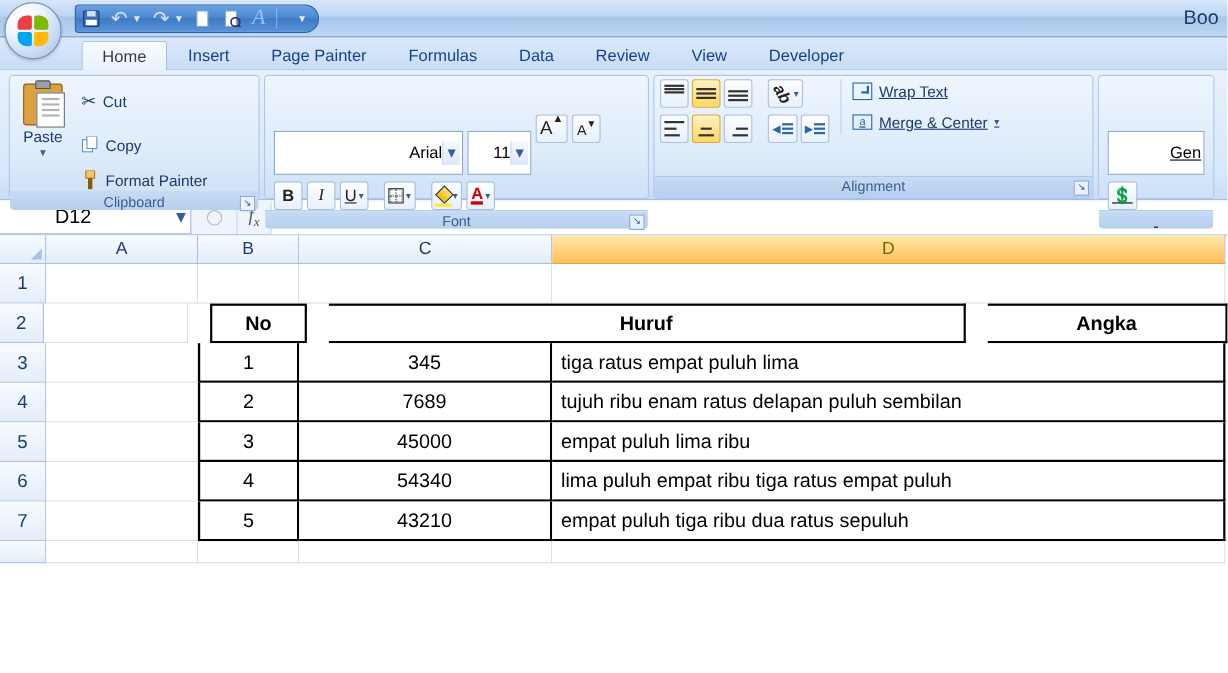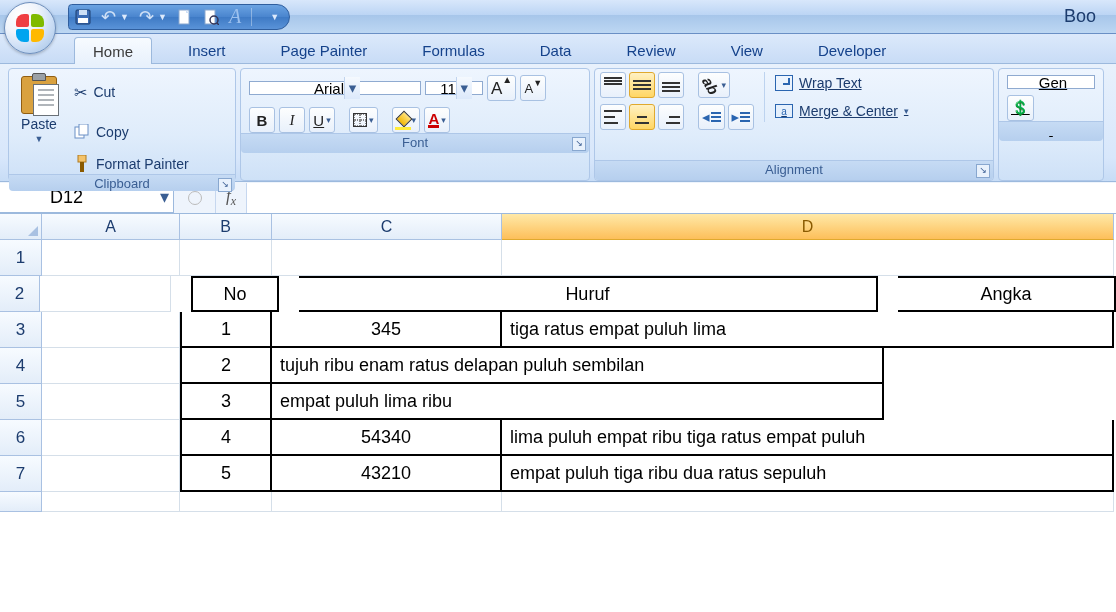--- a/index.html
+++ b/index.html
@@ -43,28 +43,28 @@
     border: 1px solid #2f5e9e;
     border-radius: 4px 14px 14px 4px;
     display: flex; align-items: center; padding: 0 10px 0 6px; gap: 10px;
     color: #fff;
   }
   .qat svg, .qat .glyph { width:16px; height:16px; color:#e8eff9; }
   .qat .sep { width:1px; height:18px; background:rgba(255,255,255,.35); }
   .qat .dd { font-size:9px; color:#dce9fb; margin-left:-6px; }
   .qat .dd2 { margin-left:8px; }
 
-  .app-title { position:absolute; right:20px; top:6px; font-size:18px; color:#1c3c6e; }
+  .app-title { position:absolute; right:8px; top:6px; font-size:18px; color:#1c3c6e; }
 
   
   .tabs-row {
     height: 30px;
     background: linear-gradient(to bottom,#dce9fb,#c8dcf6);
     border-bottom: 1px solid #9cb9dd;
-    display: flex; align-items: flex-end; padding-left: 74px; gap: 17px;
+    display: flex; align-items: flex-end; padding-left: 74px; gap: 0;
     font-size: 15px;
   }
   .tab {
     padding: 5px 18px 4px; color:#15428b; cursor:default;
     border: 1px solid transparent; border-bottom:none;
     border-radius: 4px 4px 0 0;
   }
   .tab.active {
     background: linear-gradient(to bottom,#f7fbff,#e8f1fc);
     border-color:#9cb9dd;
@@ -111,22 +111,22 @@
   .paste-icon { width:36px; height:38px; position:relative; }
   .paste-icon .board{position:absolute;inset:0;background:#d9a13f;border:1px solid #915e12;border-radius:3px;}
   .paste-icon .clip{position:absolute;top:-3px;left:11px;width:14px;height:8px;background:#9aa0a6;border:1px solid #555;border-radius:2px 2px 0 0;}
   .paste-icon .paper{position:absolute;top:8px;left:12px;width:26px;height:32px;background:#fff;border:1px solid #6a7178;}
   .paste-icon .paper::before{content:"";position:absolute;top:4px;left:4px;right:4px;height:2px;background:#b0b5ba;box-shadow:0 5px 0 #b0b5ba,0 10px 0 #b0b5ba,0 15px 0 #b0b5ba;}
 
   
   .font-body { display:flex; flex-direction:column; gap:6px; padding:3px 3px 0 3px;}
   .font-row { display:flex; align-items:center; gap:4px; }
   .combo {
-    height:14px; background:#fff; border:1px solid #8faad0;
-    display:flex; align-items:center; justify-content:center; padding:0 2px 0 6px; font-size:15px;
+    height:40px; background:#fff; border:1px solid #8faad0;
+    display:flex; align-items:center; justify-content:flex-end; padding:0 2px 0 6px; font-size:15px;margin-top:44px;
   }
   .combo .arrow{ width:16px;height:22px;display:flex;align-items:center;justify-content:center;color:#3a5e93;background:linear-gradient(#f5f9fe,#dce9fb);border-left:1px solid #c1d4ee;}
   .sq-btn {
     height:26px; min-width:26px; padding:0 3px;
     background:linear-gradient(to bottom,#fdfefe,#e8f0fb);
     border:1px solid #a8c1e2; border-radius:3px;
     display:flex; align-items:center; justify-content:center; gap:2px; font-size:15px;
     color:#222;
   }
   .sq-btn .dd{ font-size:9px; color:#3a5e93; }
@@ -199,21 +199,21 @@
     display:flex;align-items:center;justify-content:center;font-size:17px;color:#1c3c6e;
   }
   .cell{
     border-right:1px solid #d5dfe9;border-bottom:1px solid #d5dfe9;
     padding:0 8px;display:flex;align-items:center;font-size:18px;background:#fff;
   }
   .cell.b-r{border-right:2px solid #000;}
   .cell.b-b{border-bottom:2px solid #000;}
   .cell.b-t{border-top:2px solid #000;}
   .cell.b-l{border-left:2px solid #000;}
-  .cell.hdr{font-weight:normal;justify-content:center;margin-left:20px;}
+  .cell.hdr{font-weight:bold;justify-content:center;margin-left:20px;}
   .cell.ctr{justify-content:center;}
   .row:last-child{height:20px;}
 
   
   .cA{width:138px;} .cB{width:92px;} .cC{width:230px;} .cD{width:612px;}
 
   svg{display:block;}
 </style>
 </head>
 <body>
@@ -513,27 +513,29 @@
       <div class="cell cA"></div>
       <div class="cell cB ctr b-l b-r b-b">1</div>
       <div class="cell cC ctr b-r b-b">345</div>
       <div class="cell cD b-r b-b">tiga ratus empat puluh lima</div>
     </div>
 
     <div class="row">
       <div class="rowh">4</div>
       <div class="cell cA"></div>
       <div class="cell cB ctr b-l b-r b-b">2</div>
+      <div class="cell cC ctr b-r b-b">7689</div>
       <div class="cell cD b-r b-b">tujuh ribu enam ratus delapan puluh sembilan</div>
     </div>
 
     <div class="row">
       <div class="rowh">5</div>
       <div class="cell cA"></div>
       <div class="cell cB ctr b-l b-r b-b">3</div>
+      <div class="cell cC ctr b-r b-b">45000</div>
       <div class="cell cD b-r b-b">empat puluh lima ribu</div>
     </div>
 
     <div class="row">
       <div class="rowh">6</div>
       <div class="cell cA"></div>
       <div class="cell cB ctr b-l b-r b-b">4</div>
       <div class="cell cC ctr b-r b-b">54340</div>
       <div class="cell cD b-r b-b">lima puluh empat ribu tiga ratus empat puluh</div>
     </div>

